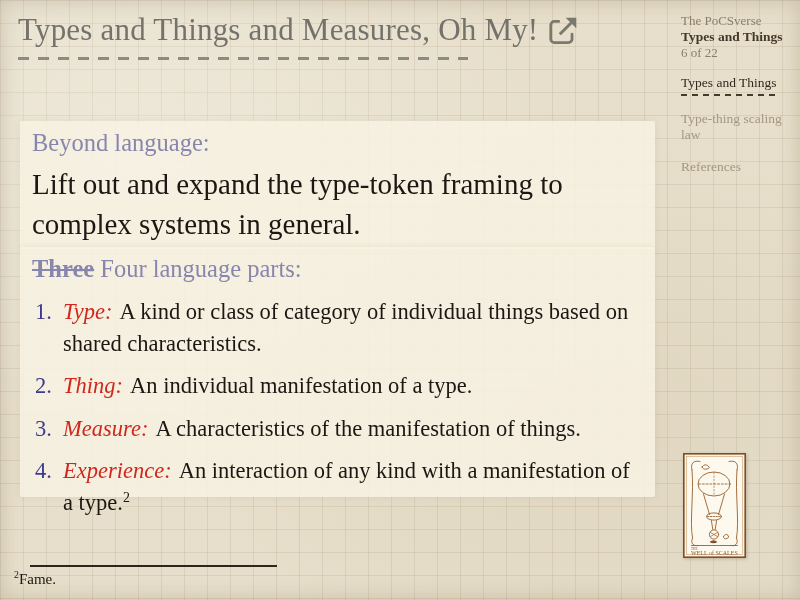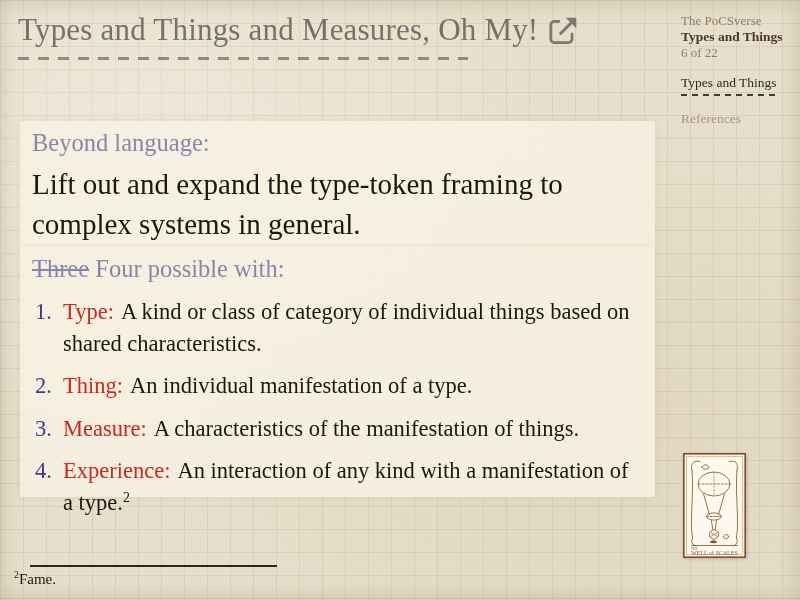--- a/index.html
+++ b/index.html
@@ -48,31 +48,31 @@
     position:absolute;left:20px;width:635px;
     background:rgba(247,241,227,0.88);
     border-radius:2px;
     box-shadow:0 0 6px rgba(140,115,80,0.12);
     box-sizing:border-box;
     padding:7px 12px 10px 12px;
   }
   .block-1{top:121px;height:128px;}
   .block-2{top:247px;height:250px;}
   .block-heading{font-size:24.5px;color:#8886ad;line-height:1.2;}
-  .struck{text-decoration:line-through;text-decoration-thickness:2px;}
+  .struck{text-decoration:line-through;text-decoration-thickness:2px;font-weight:bold;}
   .block-body{
     margin-top:7px;font-size:29px;color:#1b1712;line-height:1.38;width:612px;
   }
   .parts-list{margin-top:13px;padding-left:3px;}
   .parts-item{
     display:grid;grid-template-columns:22px 1fr;column-gap:6px;
     font-size:22.5px;line-height:1.40;margin-bottom:11px;
   }
   .item-num{color:#3c3b8f;}
-  .item-term{color:#d0261b;margin-right:7px;}
+  .item-term{color:#d0261b;margin-right:7px;font-style:italic;}
   .item-def{color:#1b1712;}
   .parts-item sup{font-size:0.62em;color:#1b1712;}
   
   .footnote-rule{
     position:absolute;left:30px;top:565px;width:247px;height:0;
     border-top:2px solid #2c261b;
   }
   .footnote{
     position:absolute;left:14px;top:569px;font-size:15px;color:#1b1712;
   }
@@ -98,30 +98,31 @@
   </div>
   <div class="title-underline"></div>
 
   <div class="sidebar">
     <div>The PoCSverse</div>
     <div class="sb-deck">Types and Things</div>
     <div>6 of 22</div>
     <div>
       <div class="sb-nav-item active">Types and Things</div>
     </div>
+    <div class="sb-nav-item">Type-thing scaling law</div>
     <div class="sb-nav-item">References</div>
   </div>
 
   <div class="block block-1">
     <div class="block-heading">Beyond language:</div>
     <div class="block-body">Lift out and expand the type-token framing to complex systems in general.</div>
   </div>
 
   <div class="block block-2">
-    <div class="block-heading"><span class="struck">Three</span> <span>Four possible with:</span></div>
+    <div class="block-heading"><span class="struck">Three</span> <span>Four language parts:</span></div>
     <div class="parts-list">
       <div class="parts-item">
         <span class="item-num">1.</span>
         <span><span class="item-term">Type:</span><span class="item-def">A kind or class of category of individual things based on shared characteristics.</span></span>
       </div>
       <div class="parts-item">
         <span class="item-num">2.</span>
         <span><span class="item-term">Thing:</span><span class="item-def">An individual manifestation of a type.</span></span>
       </div>
       <div class="parts-item">

